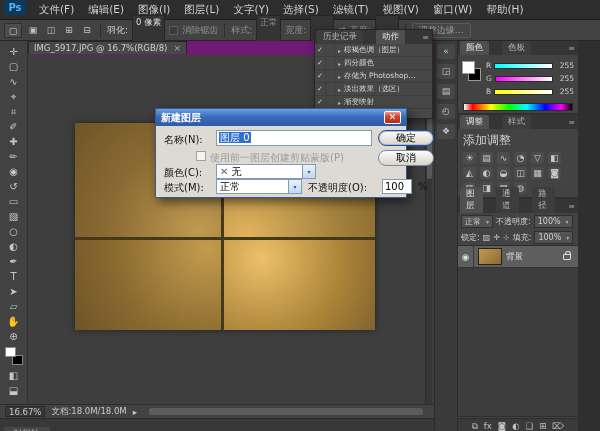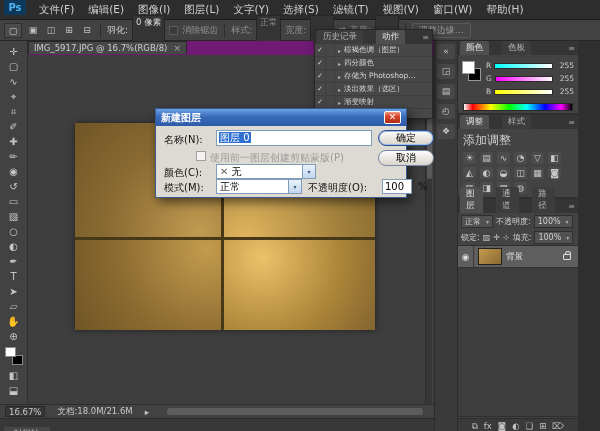--- a/index.html
+++ b/index.html
@@ -39,21 +39,21 @@
   #photo{position:absolute;left:47px;top:68px;width:300px;height:207px;background:#473818;box-shadow:0 0 6px rgba(0,0,0,.5)}
   .tile{position:absolute}
   #tile-tl{left:0;top:0;width:146px;height:114px;background:radial-gradient(circle at 85% 95%,#c09a50 0%,#8a6b33 55%,#6f5526 100%)}
   #tile-tr{left:149px;top:0;width:151px;height:114px;background:radial-gradient(circle at 15% 100%,#e0b35e 0%,#a1803c 55%,#7d6029 100%)}
   #tile-bl{left:0;top:117px;width:146px;height:90px;background:radial-gradient(circle at 90% 10%,#c39b4d 0%,#8a6a30 60%,#6f5526 100%)}
   #tile-br{left:149px;top:117px;width:151px;height:90px;background:radial-gradient(circle at 25% 20%,#edc06a 0%,#ab8438 60%,#836430 100%)}
   #vscroll{position:absolute;right:2px;top:0;width:7px;height:349px;background:#363636;border-left:1px solid #2c2c2c}
   #vscroll .thumb{position:absolute;left:1px;top:4px;width:5px;height:120px;background:#585858;border-radius:2px}
 
   
-  #statusbar{position:absolute;left:0;top:404px;width:434px;height:14px;background:#424242;border-top:1px solid #2d2d2d;display:flex;align-items:center;gap:12px;padding:0 5px;font-size:8.5px;color:#c9c9c9}
+  #statusbar{position:absolute;left:0;top:404px;width:434px;height:14px;background:#424242;border-top:1px solid #2d2d2d;display:flex;align-items:center;gap:6px;padding:0 5px;font-size:8.5px;color:#c9c9c9}
   .zoom-box{background:#373737;border:1px solid #292929;padding:0 3px;height:11px;line-height:10px}
   #hscroll{flex:1;height:7px;background:#5d5d5d;border-radius:3px;margin:0 6px}
   #timeline{position:absolute;left:0;top:418px;width:434px;height:29px;background:#383838;border-top:1px solid #2a2a2a;display:flex;align-items:center;font-size:8.5px;color:#bdbdbd}
   .tl-tab{background:#464646;height:13px;line-height:13px;padding:0 10px;margin-left:4px}
 
   
   #dock{position:absolute;left:434px;top:41px;width:24px;height:390px;background:#3a3a3a;border-left:1px solid #2c2c2c;border-right:1px solid #2c2c2c;display:flex;flex-direction:column;align-items:center;gap:5px;padding-top:3px}
   .dock-icon{width:18px;height:15px;background:#474747;border-radius:2px;color:#c5c5c5;font-size:9px;text-align:center;line-height:15px}
   #rightedge{position:absolute;left:578px;top:41px;width:22px;height:390px;background:#2f2f2f}
 
@@ -244,21 +244,21 @@
     <div class="hrow">
       <span class="hcheck">✓</span>
       <span class="hblank"></span>
       <span class="harrow">▸</span>
       <span class="hlabel">渐变映射</span>
     </div>
   </div>
 
   <div id="statusbar">
     <span class="zoom-box">16.67%</span>
-    <span>文档:18.0M/21.6M</span>
+    <span>文档:18.0M/18.0M</span>
     <span>▸</span>
     <span id="hscroll"></span>
   </div>
   <div id="timeline">
     <span class="tl-tab">时间轴</span>
   </div>
 
   <div id="dock">
     <span class="dock-icon">«</span>
     <span class="dock-icon">◲</span>

